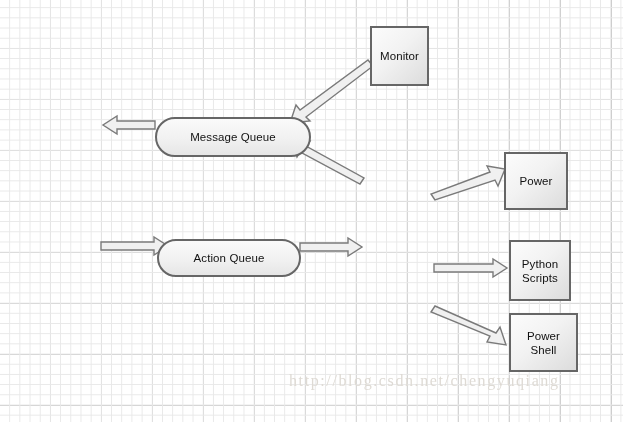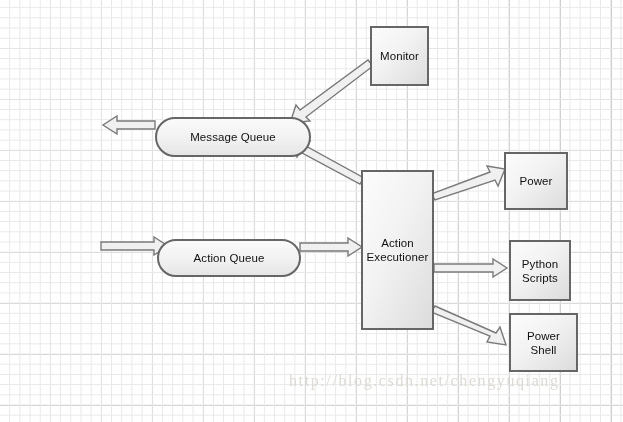--- a/index.html
+++ b/index.html
@@ -121,24 +121,20 @@
   </div>
 
   <div class="node" id="node-monitor" style="left:370px; top:26px; width:59px; height:60px;">
     <span class="label">Monitor</span>
   </div>
 
   <div class="node rounded" id="node-action-queue" style="left:157px; top:228px; width:144px; height:38px;">
     <span class="label">Action Queue</span>
   </div>
 
-  <div class="node" id="node-action-executioner" style="left:361px; top:170px; width:73px; height:160px;">
-    <span class="label">Action
-Executioner</span>
-  </div>
 
   <div class="node" id="node-puppet" style="left:504px; top:152px; width:64px; height:58px;">
     <span class="label">Power</span>
   </div>
 
   <div class="node" id="node-python-scripts" style="left:509px; top:240px; width:62px; height:61px;">
     <span class="label">Python
 Scripts</span>
   </div>
 

